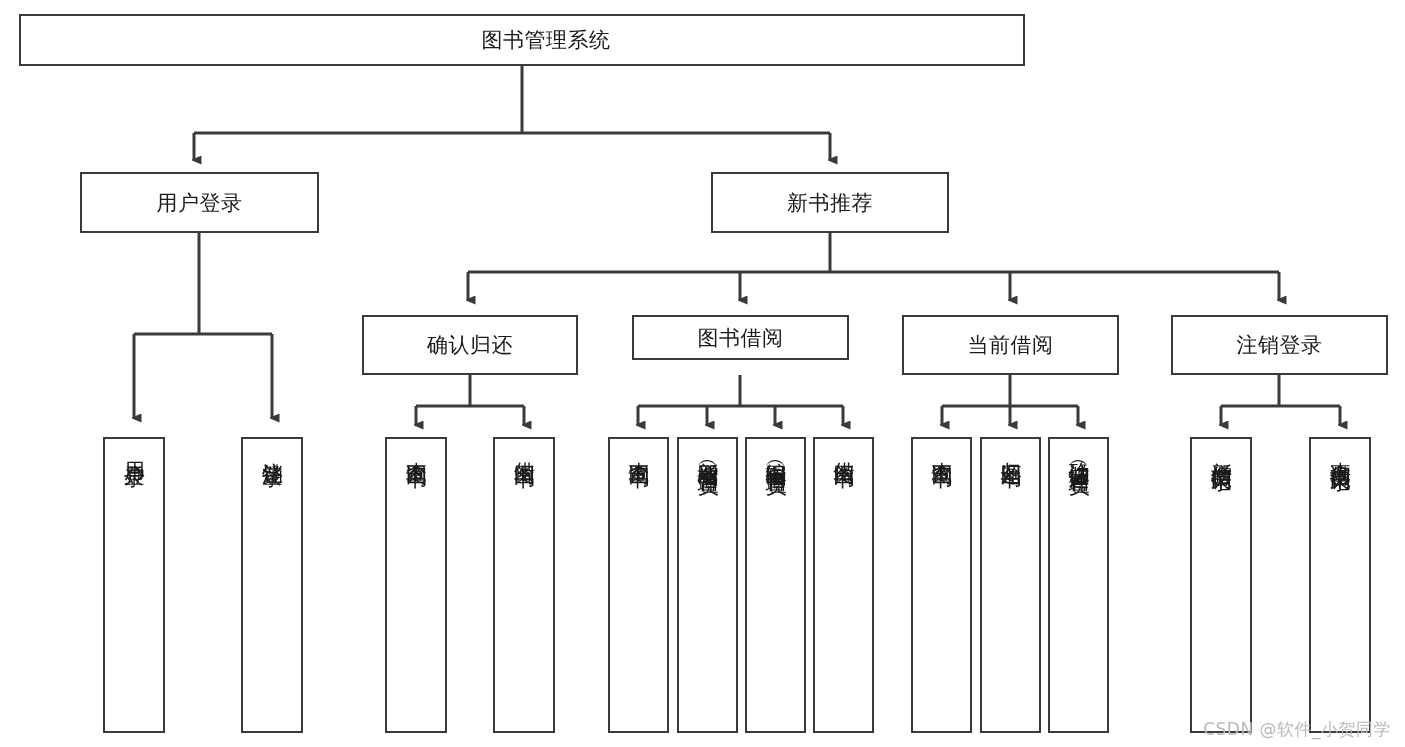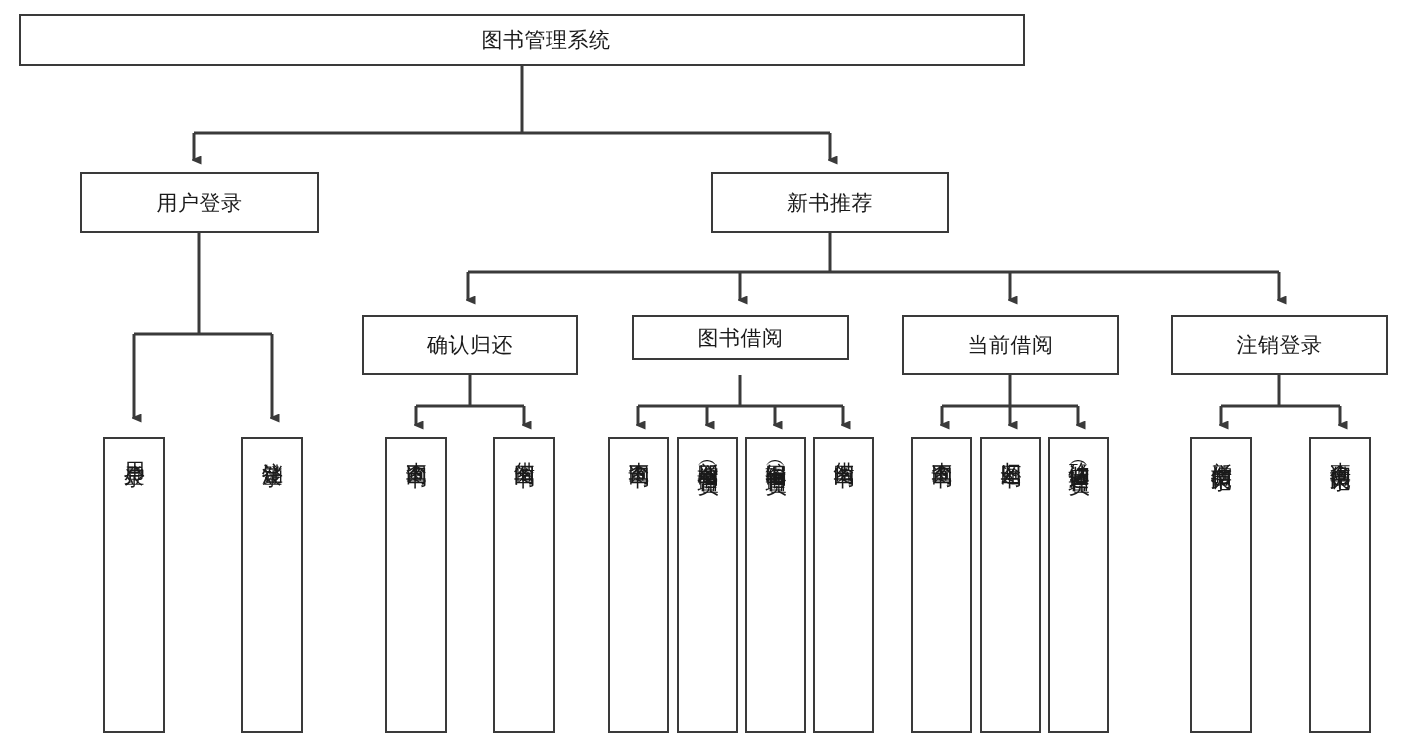--- a/index.html
+++ b/index.html
@@ -185,14 +185,15 @@
     <span class="vtext">确认归还（管理员）</span>
   </div>
 
   <div class="node vert" style="left:1190px; top:437px; width:62px; height:296px;">
     <span class="vtext">新增借阅记录</span>
   </div>
   <div class="node vert" style="left:1309px; top:437px; width:62px; height:296px;">
     <span class="vtext">查询借阅记录</span>
   </div>
 
+  <div class="watermark">CSDN @软件_小贺同学</div>
 
 </div>
 
 </body></html>

